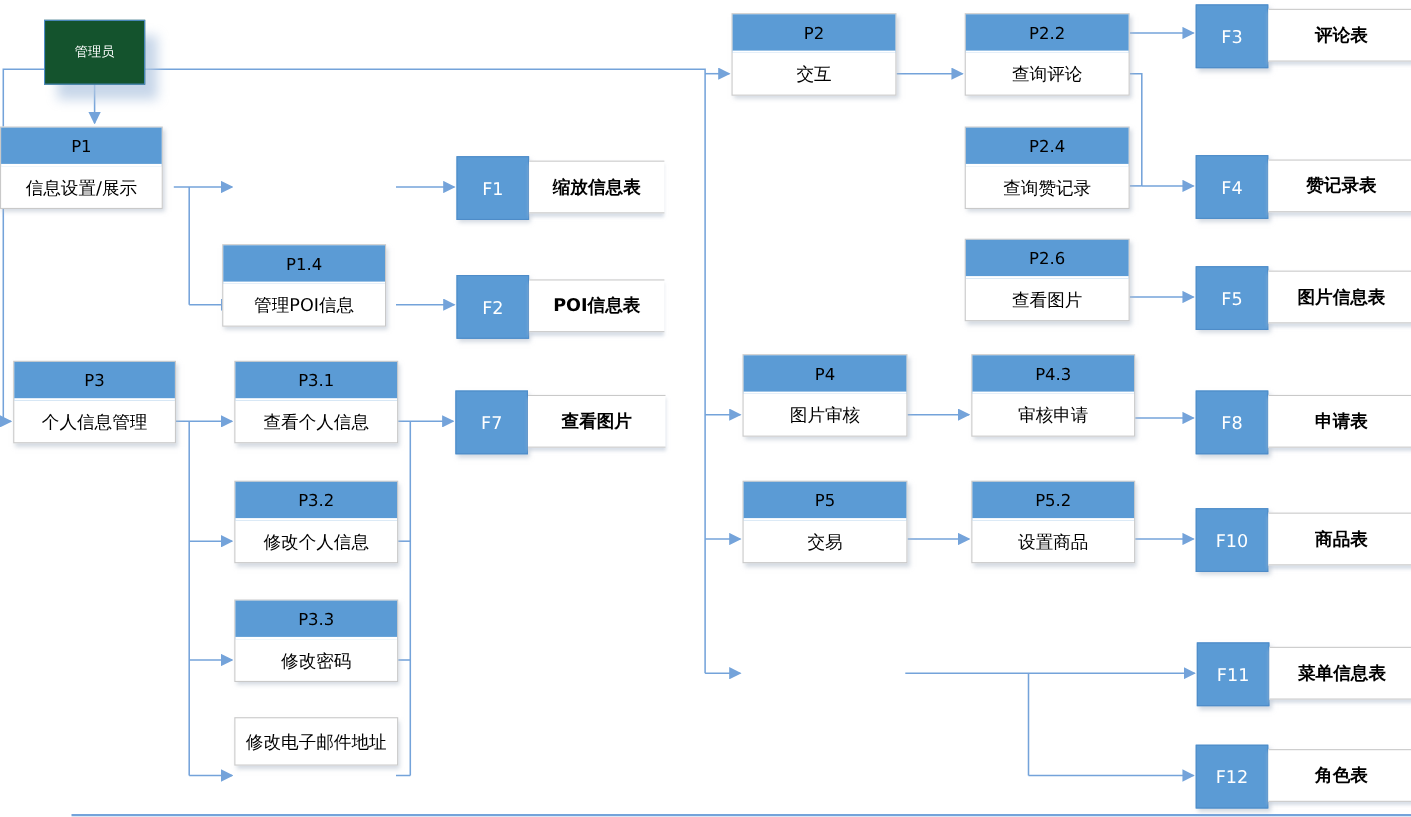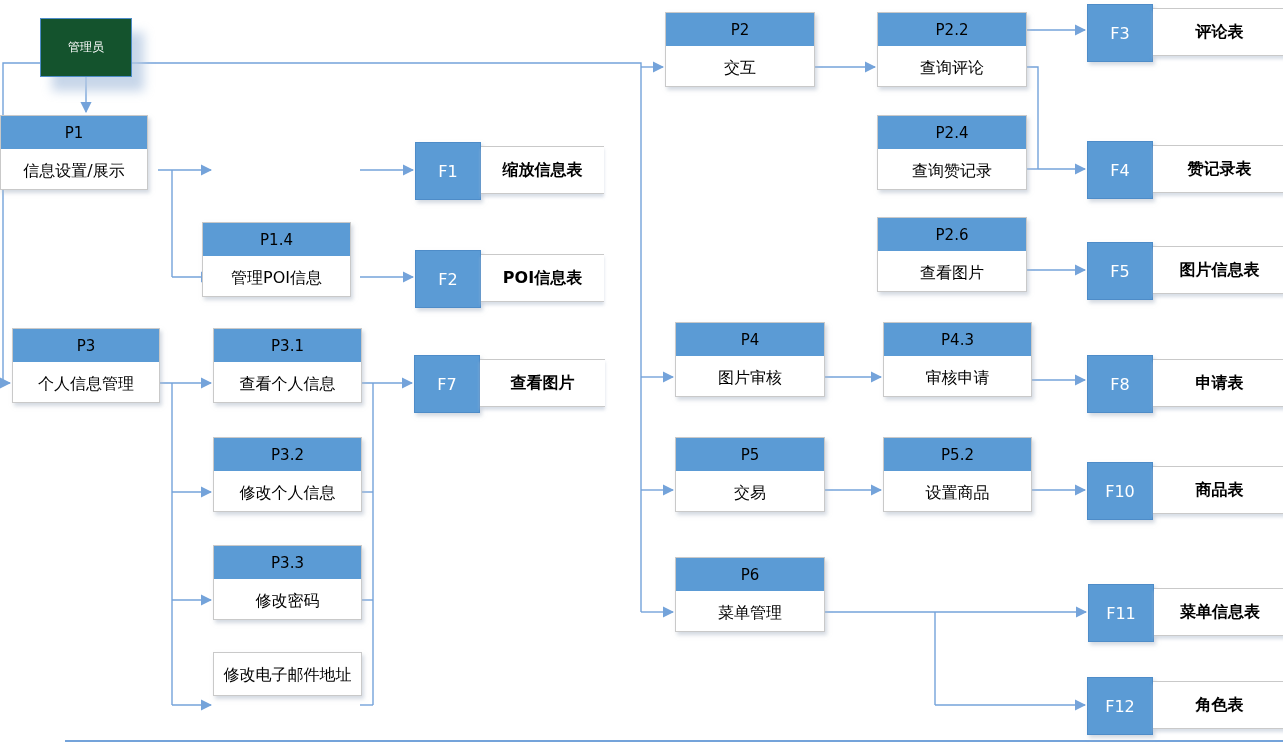--- a/index.html
+++ b/index.html
@@ -176,24 +176,20 @@
 
   <div class="pbox" style="left:675px;top:437px;width:148px">
     <div class="hd">P5</div>
     <div class="bd">交易</div>
   </div>
   <div class="pbox" style="left:883px;top:437px;width:147px">
     <div class="hd">P5.2</div>
     <div class="bd">设置商品</div>
   </div>
 
-  <div class="pbox" style="left:675px;top:557px;width:148px">
-    <div class="hd">P6</div>
-    <div class="bd">菜单管理</div>
-  </div>
 
   <div class="fnode" style="left:415px;top:142px">
     <div class="fsq">F1</div>
     <div class="fband" style="width:123px">缩放信息表</div>
   </div>
   <div class="fnode" style="left:415px;top:250px">
     <div class="fsq">F2</div>
     <div class="fband" style="width:123px">POI信息表</div>
   </div>
   <div class="fnode" style="left:414px;top:355px">

